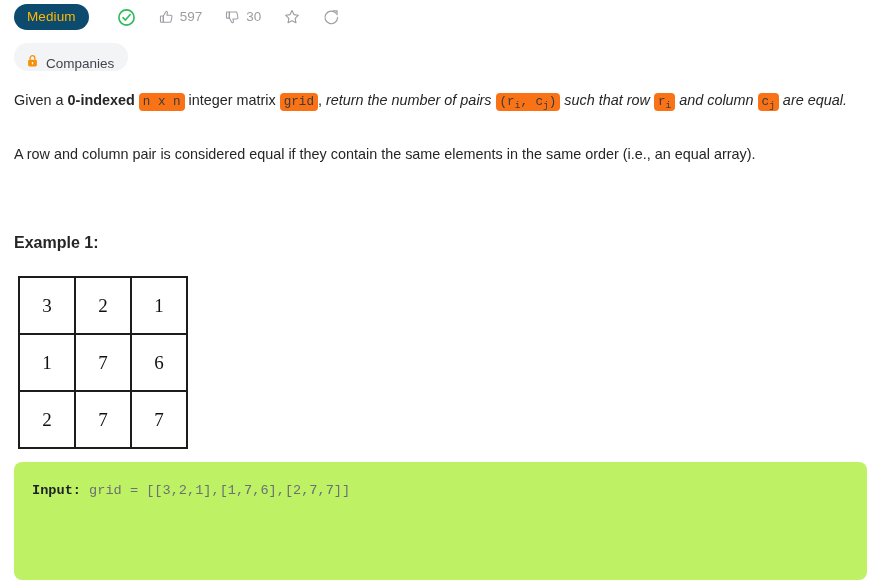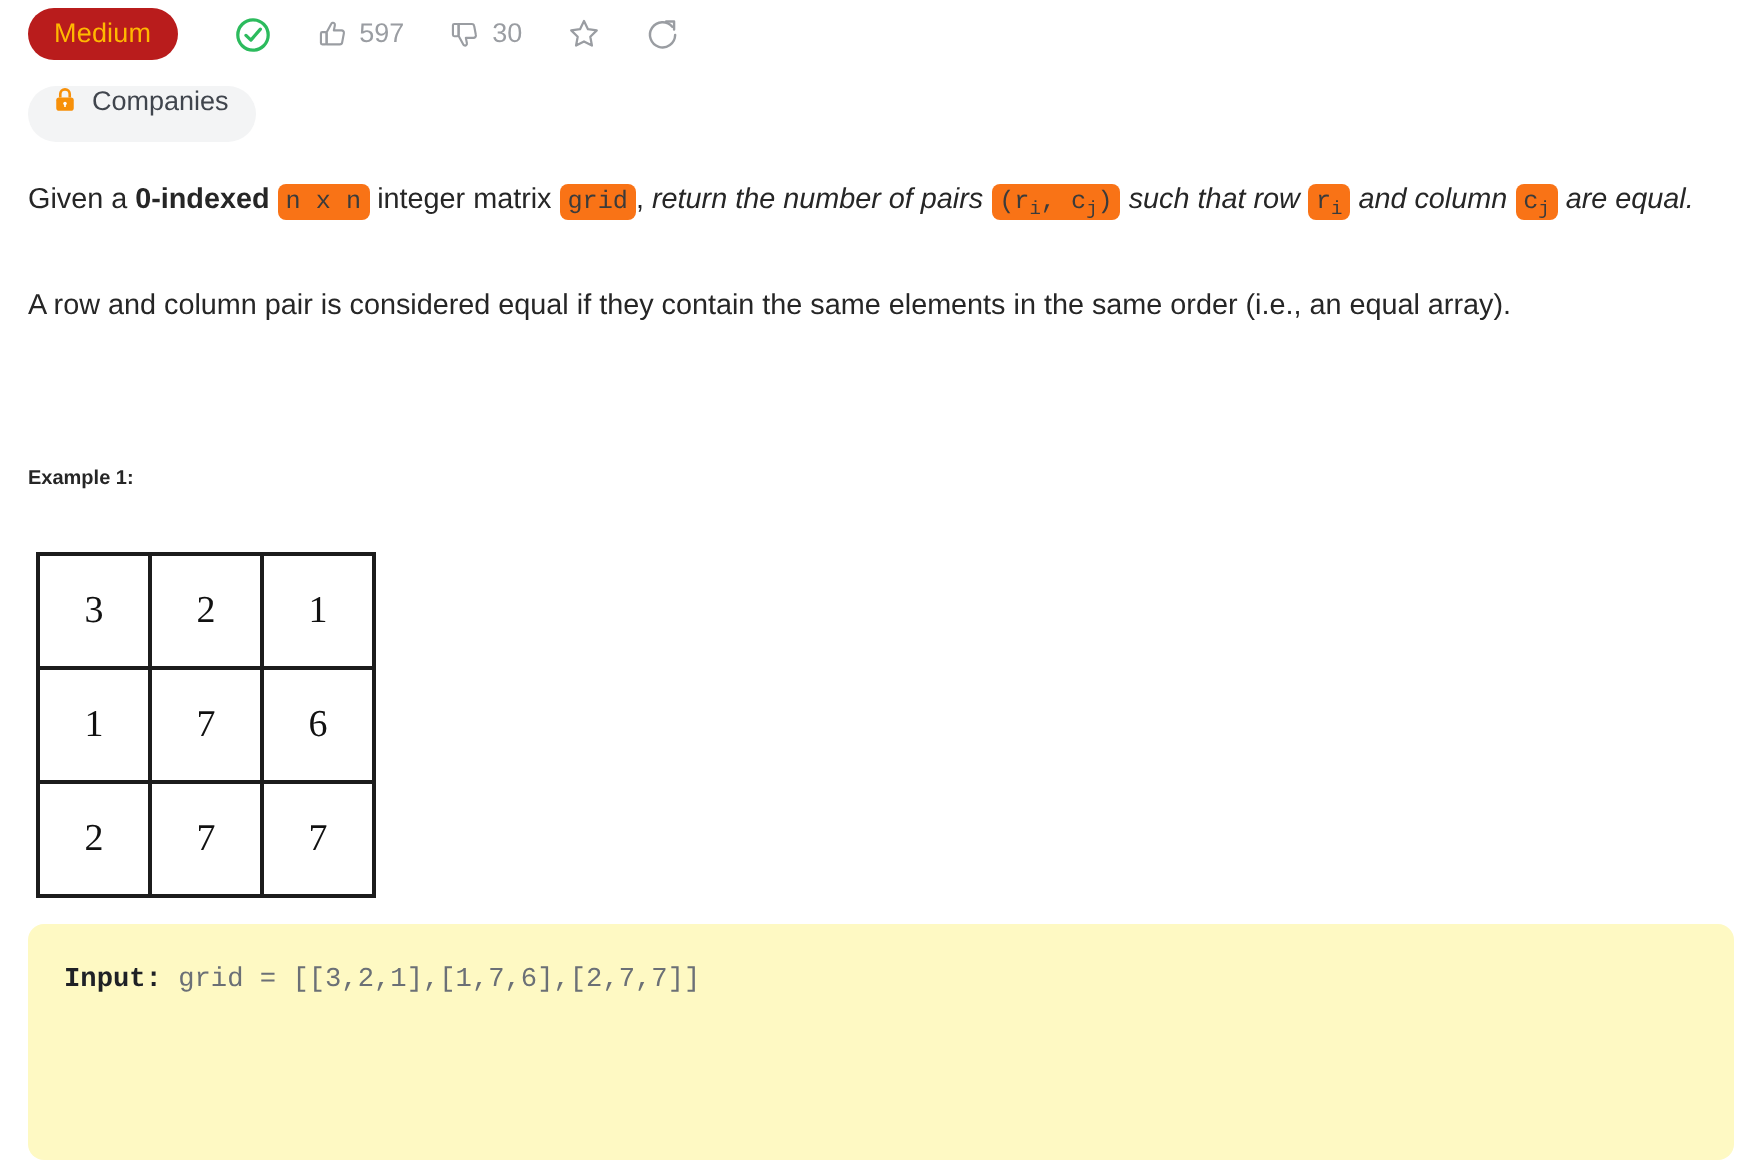--- a/index.html
+++ b/index.html
@@ -31,21 +31,21 @@
     align-items: center;
     height: 26px;
   }
   .difficulty-badge {
     display: inline-flex;
     align-items: center;
     justify-content: center;
     height: 26px;
     padding: 0 13px;
     border-radius: 21px;
-    background: #b91c1c;
+    background: #0c4a6e;
     color: #ffb800;
     font-size: 13.5px;
     line-height: 26px;
     letter-spacing: .1px;
     white-space: nowrap;
   }
   .icon-btn {
     display: inline-flex;
     gap: 5px;
     margin-left: 22px;
@@ -59,21 +59,21 @@
   .count { color: #9a9da2; font-size: 13.5px; }
 
   
   .tag-row {
     position: absolute;
     left: 14px;
     top: 43px;
   }
   .company-tag {
     display: inline-flex;
-    align-items: flex-start;
+    align-items: flex-end;
     gap: 7px;
     height: 28px;
     padding: 0 14px 0 12px;
     border-radius: 21px;
     background: #f3f4f5;
     color: #40454d;
     font-size: 13.5px;
     cursor: pointer;
     user-select: none;
   }
@@ -107,21 +107,21 @@
     vertical-align: baseline;
     position: relative;
     top: 3px;
   }
 
   
   .example-title {
     position: absolute;
     left: 14px;
     top: 234px;
-    font-size: 10px;
+    font-size: 16px;
     font-weight: 700;
     color: #262626;
   }
 
   
   .matrix-figure {
     position: absolute;
     left: 18px;
     top: 276px;
     border-collapse: collapse;
@@ -140,21 +140,21 @@
   }
 
   
   .code-block {
     position: absolute;
     left: 14px;
     top: 462px;
     width: 853px;
     height: 118px;
     box-sizing: border-box;
-    background: #fef9c3;
+    background: #bef264;
     border-radius: 8px;
     padding: 18px 18px 0 18px;
     font-family: "Liberation Mono", "DejaVu Sans Mono", monospace;
     font-size: 13.6px;
     line-height: 22px;
     color: #6b7076;
     white-space: pre;
     overflow: hidden;
   }
   .code-block .lbl {

